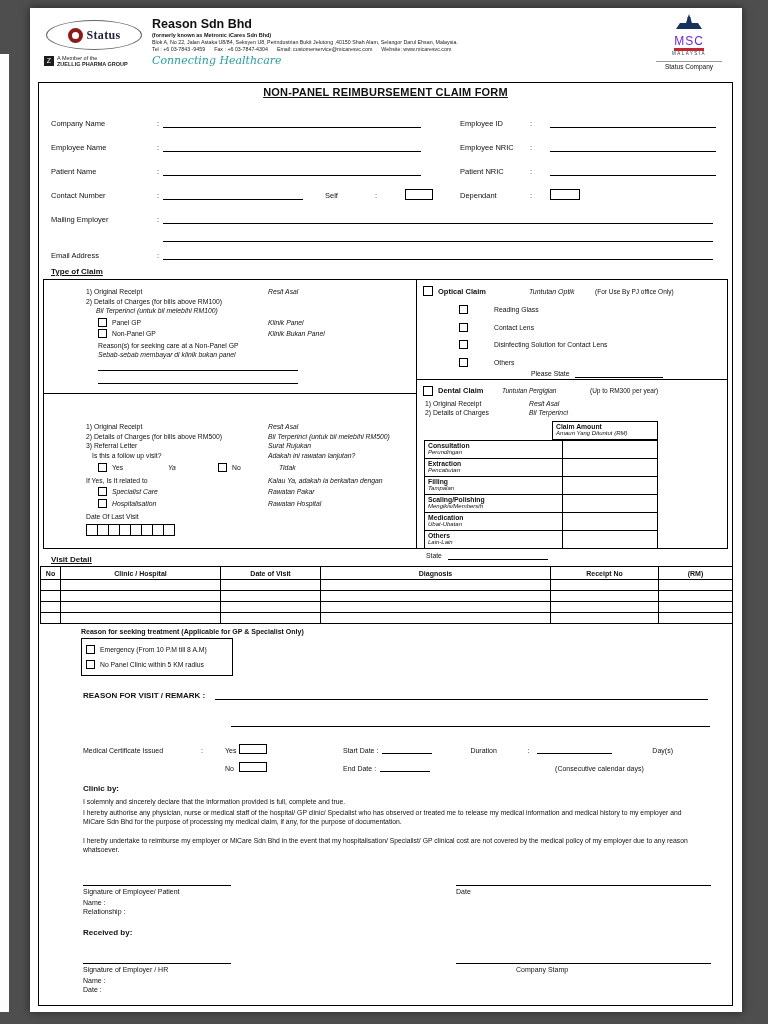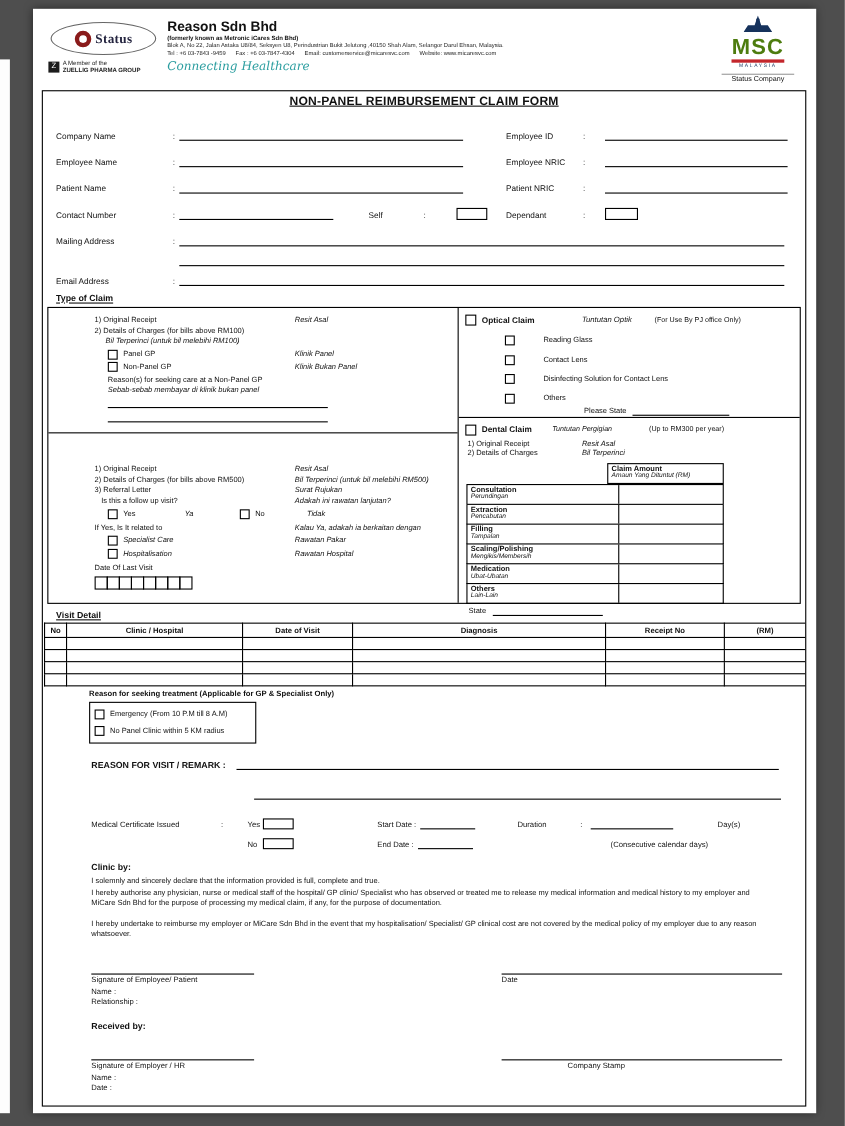--- a/index.html
+++ b/index.html
@@ -17,21 +17,21 @@
   .member{position:absolute;left:14px;top:47px;display:flex;gap:3px;font-size:5.5px;line-height:1.15;color:#222;align-items:center}
   .zbox{width:10px;height:10px;background:#1c1c1c;color:#fff;font-size:7px;display:flex;align-items:center;justify-content:center;flex:0 0 auto}
   .cblock{position:absolute;left:122px;top:10px;width:430px}
   .cname{font-size:12.5px;font-weight:bold;line-height:1.05}
   .formerly{font-size:5.5px;font-weight:bold;margin-top:1px}
   .addr{font-size:5.3px;margin-top:1px;color:#222}
   .contacts{font-size:5.3px;display:flex;gap:9px;margin-top:1px;color:#222}
   .tagline{font-size:11px;font-style:italic;color:#2a9d9f;font-family:"DejaVu Serif",serif;margin-top:2px}
   .msc{position:absolute;right:20px;top:6px;width:66px;text-align:center;line-height:1}
   .msc-tower{margin:0 auto}
-  .msc-word{font-size:20px;font-weight:bold;color:#4d7c0f;letter-spacing:1px;display:inline-block;border-bottom:3px solid #c3262c;padding-bottom:1px}
+  .msc-word{font-size:12px;font-weight:normal;color:#6d28d9;letter-spacing:1px;display:inline-block;border-bottom:3px solid #c3262c;padding-bottom:1px}
   .msc-malaysia{font-size:4.5px;letter-spacing:1.5px;color:#16325c;margin-top:1px}
   .msc-status{font-size:6.5px;color:#111;margin-top:4px;border-top:1px solid #999;padding-top:2px}
   
   .main{position:absolute;left:8px;top:74px;width:695px;height:924px;border:1px solid #000;overflow:hidden}
   .ftitle{text-align:center;font-size:11px;font-weight:bold;text-decoration:underline;margin-top:3px;letter-spacing:.2px}
   .sect{font-size:8px;font-weight:bold;text-decoration:underline}
   
   .personal{margin:6px 10px 0 12px}
   .p-row{display:flex;align-items:flex-end;height:24px;font-size:7.5px}
   .pl{width:106px;flex:0 0 auto}
@@ -164,32 +164,32 @@
           <span class="rl">Patient NRIC</span>
           <span class="pc">:</span>
           <span class="pline" style="width:166px;margin-left:14px"></span>
         </span>
       </div>
 
       <div class="p-row">
         <span class="pl">Contact Number</span>
         <span class="pc">:</span>
         <span class="pline" style="width:140px"></span>
-        <span style="margin-left:32px;width:50px">Self</span>
+        <span style="margin-left:22px;width:50px">Self</span>
         <span class="pc">:</span>
         <span class="chkrect" style="width:28px;margin-left:24px"></span>
         <span class="rgrp">
           <span class="rl">Dependant</span>
           <span class="pc">:</span>
           <span class="chkrect" style="width:30px;margin-left:14px"></span>
         </span>
       </div>
 
       <div class="p-row">
-        <span class="pl">Mailing Address</span>
+        <span class="pl">Mailing Employer</span>
         <span class="pc">:</span>
         <span class="pline" style="width:550px"></span>
       </div>
       <div style="height:15px;padding-left:112px">
         <span class="ul" style="width:550px;height:14px"></span>
       </div>
 
       <div class="p-row" style="height:21px">
         <span class="pl">Email Address</span>
         <span class="pc">:</span>

